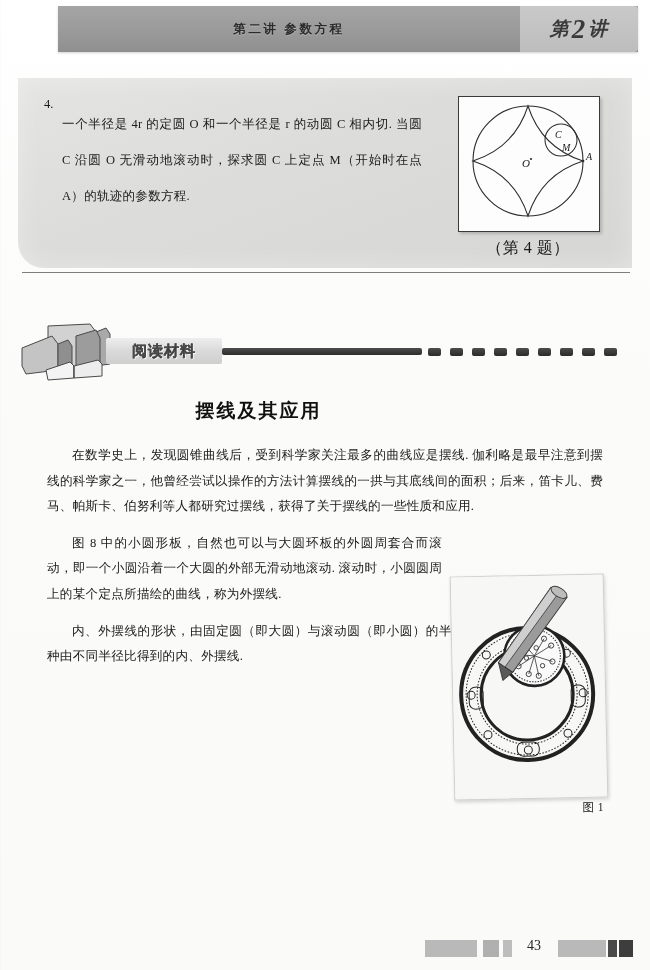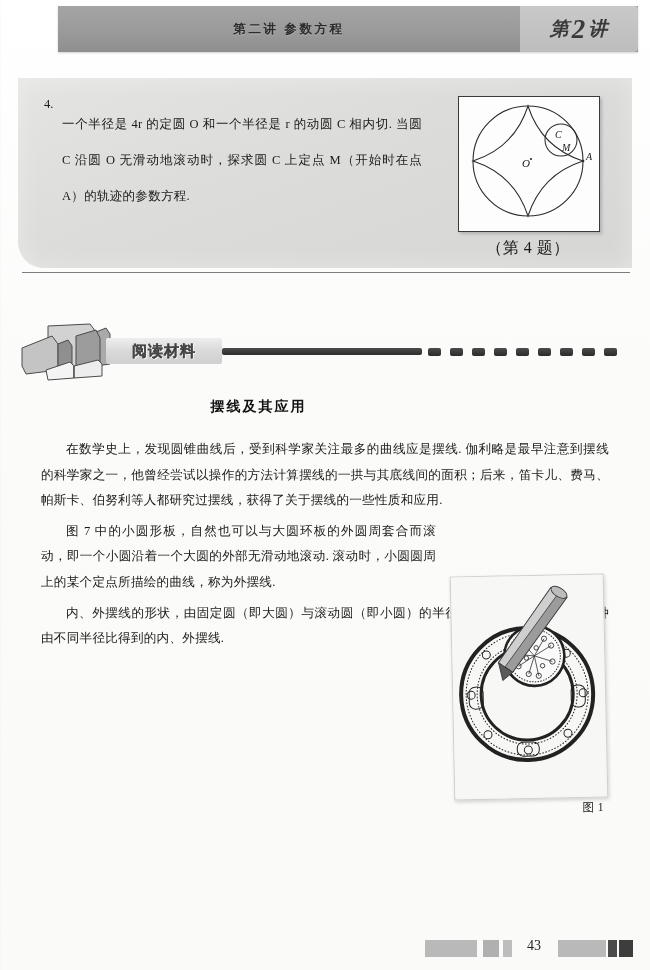--- a/index.html
+++ b/index.html
@@ -94,29 +94,29 @@
     background:linear-gradient(180deg,#4c4c4c,#2d2d2d);border-radius:2px;
   }
   .dashes{position:absolute;left:414px;top:30px;width:200px;height:8px;
     display:flex;gap:9px;}
   .dash{width:13px;height:8px;background:linear-gradient(180deg,#4c4c4c,#2b2b2b);
     border-radius:2px;}
 
   
   .art-title{
     position:absolute;left:0;top:398px;width:517px;text-align:center;
-    font-size:14px;font-weight:700;letter-spacing:2px;
+    font-size:19px;font-weight:700;letter-spacing:2px;
     font-family:"DejaVu Sans","Liberation Sans",sans-serif;color:#111;
   }
   .body-text{
     position:absolute;left:36px;top:432px;width:578px;
     font-size:12.6px;line-height:25.6px;text-align:justify;
     letter-spacing:.25px;
   }
-  .p{margin:5px;text-indent:25px;}
+  .p{margin:11px;text-indent:25px;}
   .narrow{width:395px;}
 
   
   .photo{
     position:absolute;left:452px;top:575px;width:152px;height:222px;
     background:#f6f6f4;border:1px solid #cfcfcc;
     box-shadow:1px 2px 4px rgba(0,0,0,.16);
     transform:rotate(-1.2deg);
   }
   .photo-cap{
@@ -198,21 +198,21 @@
     <div class="dash"></div>
     <div class="dash"></div>
     <div class="dash"></div>
   </div>
 </div>
 
 <div class="art-title">摆线及其应用</div>
 
 <div class="body-text">
   <p class="p">在数学史上，发现圆锥曲线后，受到科学家关注最多的曲线应是摆线. 伽利略是最早注意到摆线的科学家之一，他曾经尝试以操作的方法计算摆线的一拱与其底线间的面积；后来，笛卡儿、费马、帕斯卡、伯努利等人都研究过摆线，获得了关于摆线的一些性质和应用.</p>
-  <p class="p narrow">图 7 中的小圆形板，自然也可以与大圆环板的外圆周套合而滚动，即一个小圆沿着一个大圆的外部无滑动地滚动. 滚动时，小圆圆周上的某个定点所描绘的曲线，称为外摆线.</p>
+  <p class="p narrow">图 8 中的小圆形板，自然也可以与大圆环板的外圆周套合而滚动，即一个小圆沿着一个大圆的外部无滑动地滚动. 滚动时，小圆圆周上的某个定点所描绘的曲线，称为外摆线.</p>
   <p class="p">内、外摆线的形状，由固定圆（即大圆）与滚动圆（即小圆）的半径之比决定. 下面展示了几种由不同半径比得到的内、外摆线.</p>
 </div>
 
 <div class="photo">
   <svg width="150" height="220" viewBox="0 0 150 220">
     <rect x="0" y="0" width="150" height="220" fill="#f7f7f5"></rect>
     <g transform="translate(74,118)">
       <circle r="66" fill="none" stroke="#222" stroke-width="4"></circle>
       <circle r="61" fill="none" stroke="#222" stroke-width="1" stroke-dasharray="1.6 1.6"></circle>
       <circle r="46" fill="none" stroke="#222" stroke-width="3"></circle>

